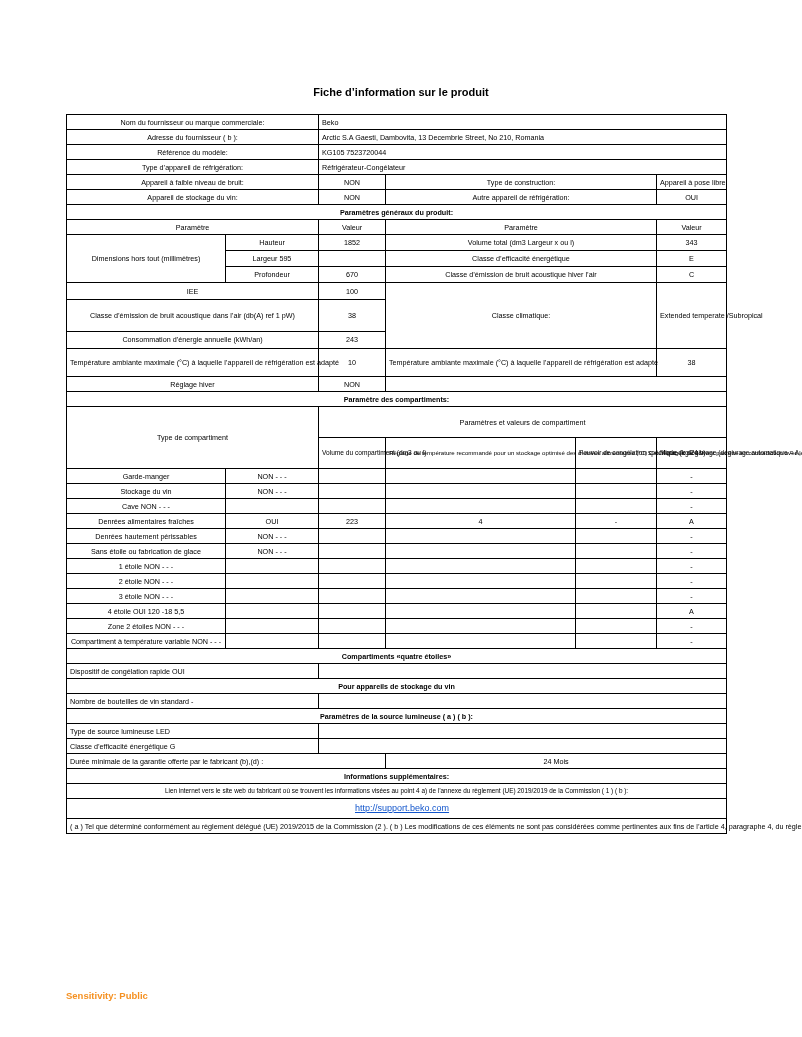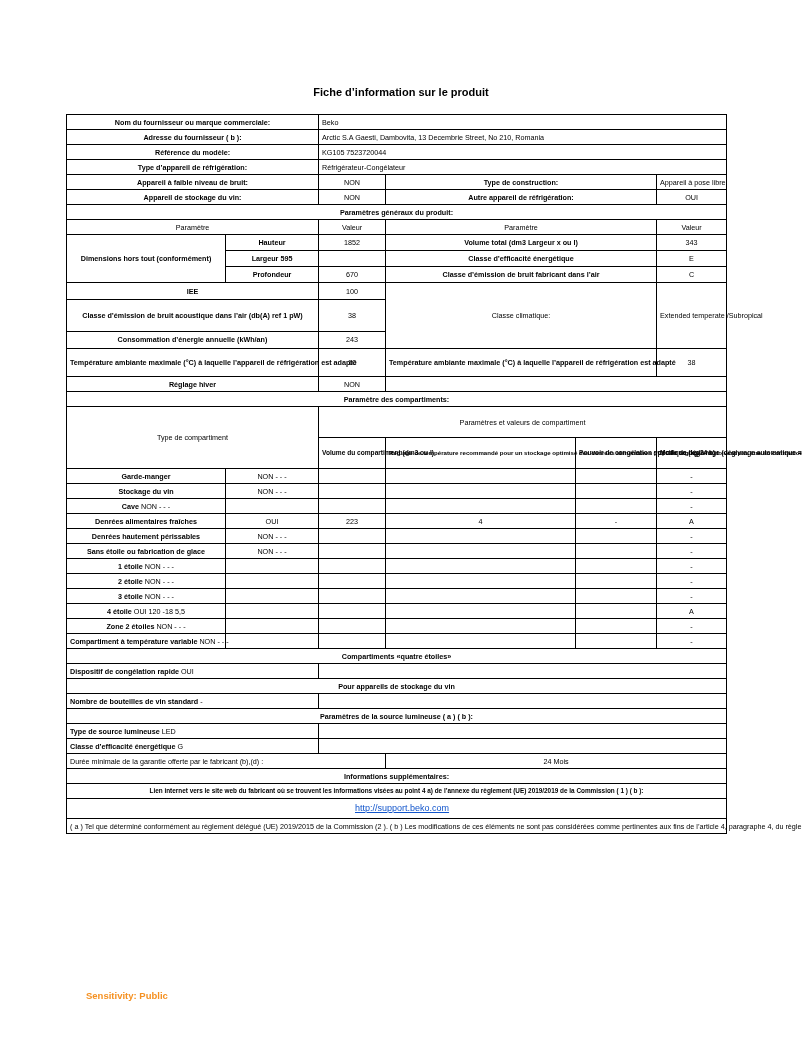--- a/index.html
+++ b/index.html
@@ -28,38 +28,38 @@
     line-height:1.25;
     vertical-align:middle;
     height:15px;
     box-sizing:border-box;
     overflow:visible;
     white-space:nowrap;
   }
   td.wrap{white-space:normal;}
   .c{text-align:center;}
   .l{text-align:left;margin-left:28px;}
-  .b{font-weight:bold;}
+  .b{font-weight:normal;}
   .n{font-weight:normal;}
   .secthdr{text-align:center;font-weight:bold;font-size:7.4px;}
 
   
   .ovf{position:relative;overflow:visible;}
   .ovf .val{font-weight:normal;}
 
   .link-row a{
     color:#1155cc;text-decoration:underline;font-size:9px;
   }
   .foot{
     font-size:5.4px;line-height:1.5;text-align:center;font-weight:normal;
     padding:2px 5px;
   }
   .sensitivity{
     position:absolute;left:66px;top:990px;
-    font-size:9.5px;font-weight:bold;margin-left:20px;
+    font-size:9.5px;font-weight:bold;
   }
 </style>
 </head>
 <body>
 
 <div class="page">
 
   <div class="doc-title">Fiche d’information sur le produit</div>
 
   <table class="sheet">
@@ -106,36 +106,36 @@
       <tr>
         <td class="secthdr" colspan="7">Paramètres généraux du produit:</td>
       </tr>
       <tr>
         <td class="c n" colspan="2">Paramètre</td>
         <td class="c n">Valeur</td>
         <td class="c n" colspan="3">Paramètre</td>
         <td class="c n">Valeur</td>
       </tr>
       <tr>
-        <td class="c b wrap" rowspan="3" style="height:48px">Dimensions hors tout (conformément)</td>
+        <td class="c b wrap" rowspan="3" style="height:48px">Dimensions hors tout (millimètres)</td>
         <td class="c b">Hauteur</td>
         <td class="c n">1852</td>
         <td class="c b wrap" colspan="3">Volume total (dm3 Largeur x ou l)</td>
         <td class="c n">343</td>
       </tr>
       <tr>
         <td class="c b">Largeur 595</td>
         <td class="c n"></td>
         <td class="c b wrap" colspan="3">Classe d’efficacité énergétique</td>
         <td class="c n">E</td>
       </tr>
       <tr>
         <td class="c b">Profondeur</td>
         <td class="c n">670</td>
-        <td class="c b wrap" colspan="3">Classe d’émission de bruit fabricant dans l’air</td>
+        <td class="c b wrap" colspan="3">Classe d’émission de bruit acoustique hiver l’air</td>
         <td class="c n">C</td>
       </tr>
       <tr>
         <td class="c b" colspan="2">IEE</td>
         <td class="c n">100</td>
         <td class="c n wrap" colspan="3" rowspan="3" style="height:66px">Classe climatique:</td>
         <td class="c n wrap" rowspan="3" style="height:66px">Extended temperate /Subropical</td>
       </tr>
       <tr>
         <td class="c b wrap" colspan="2" style="height:28px">Classe d’émission de bruit acoustique dans l’air (db(A) ref 1 pW)</td>

